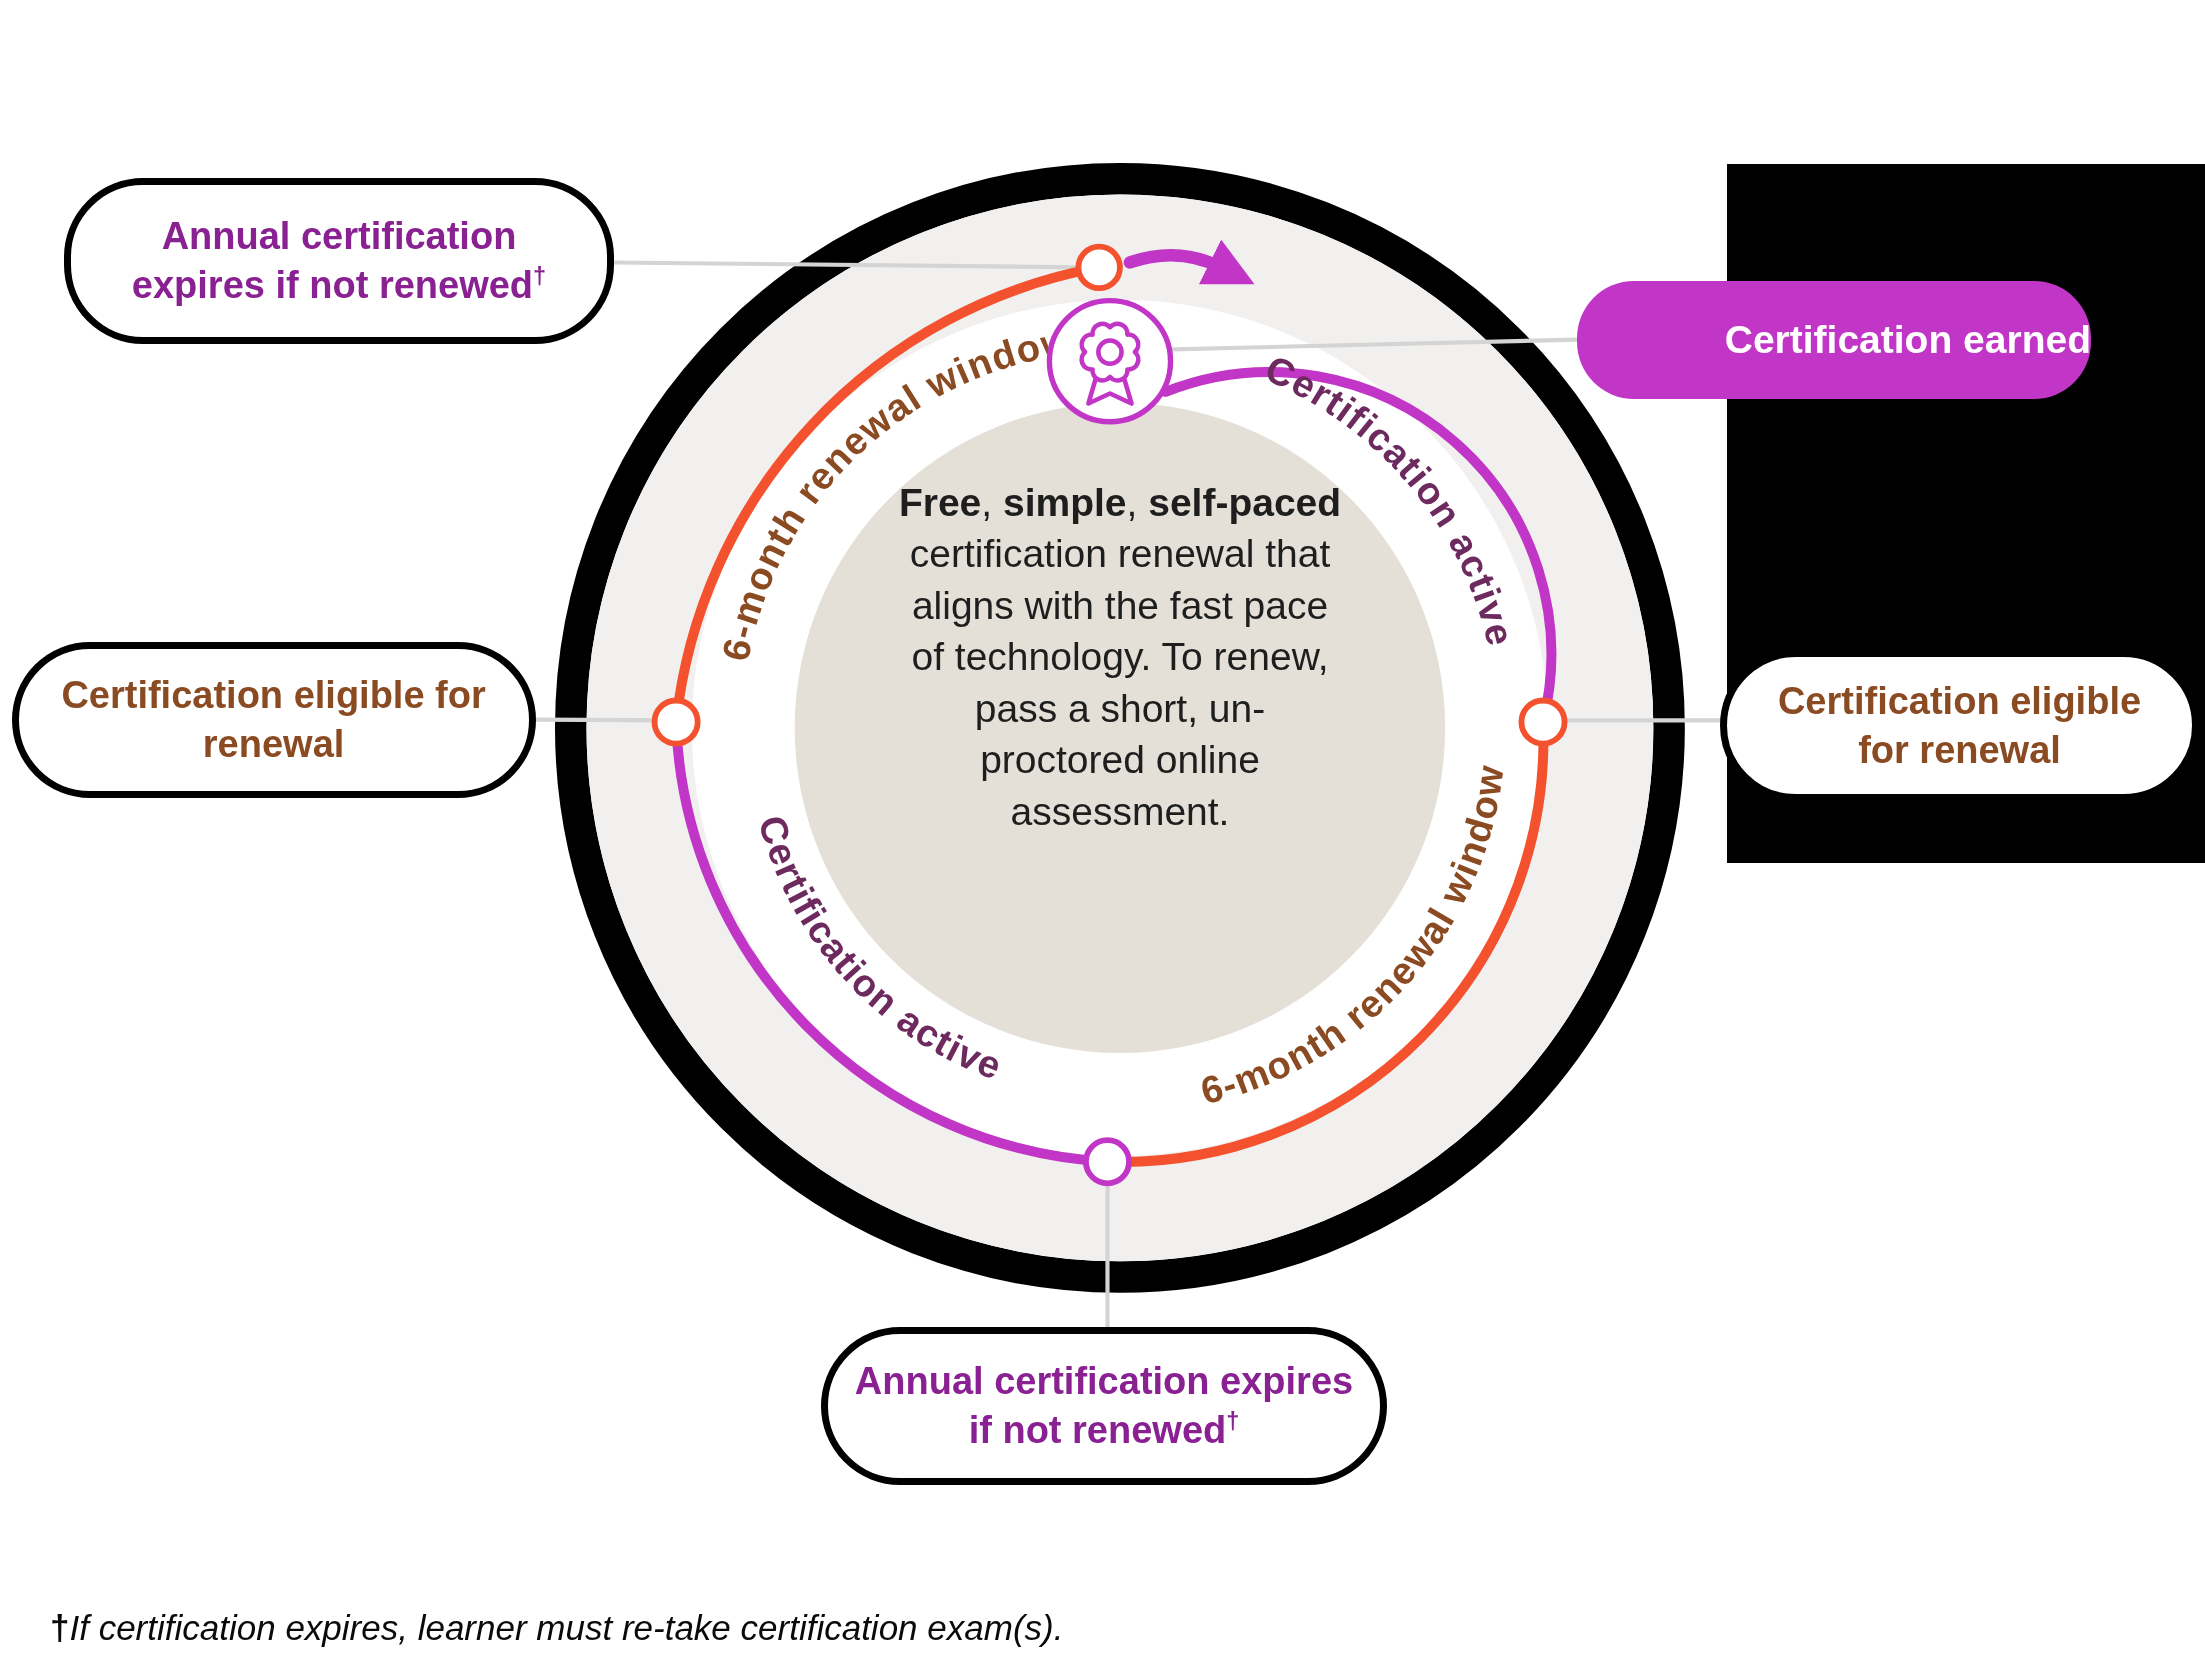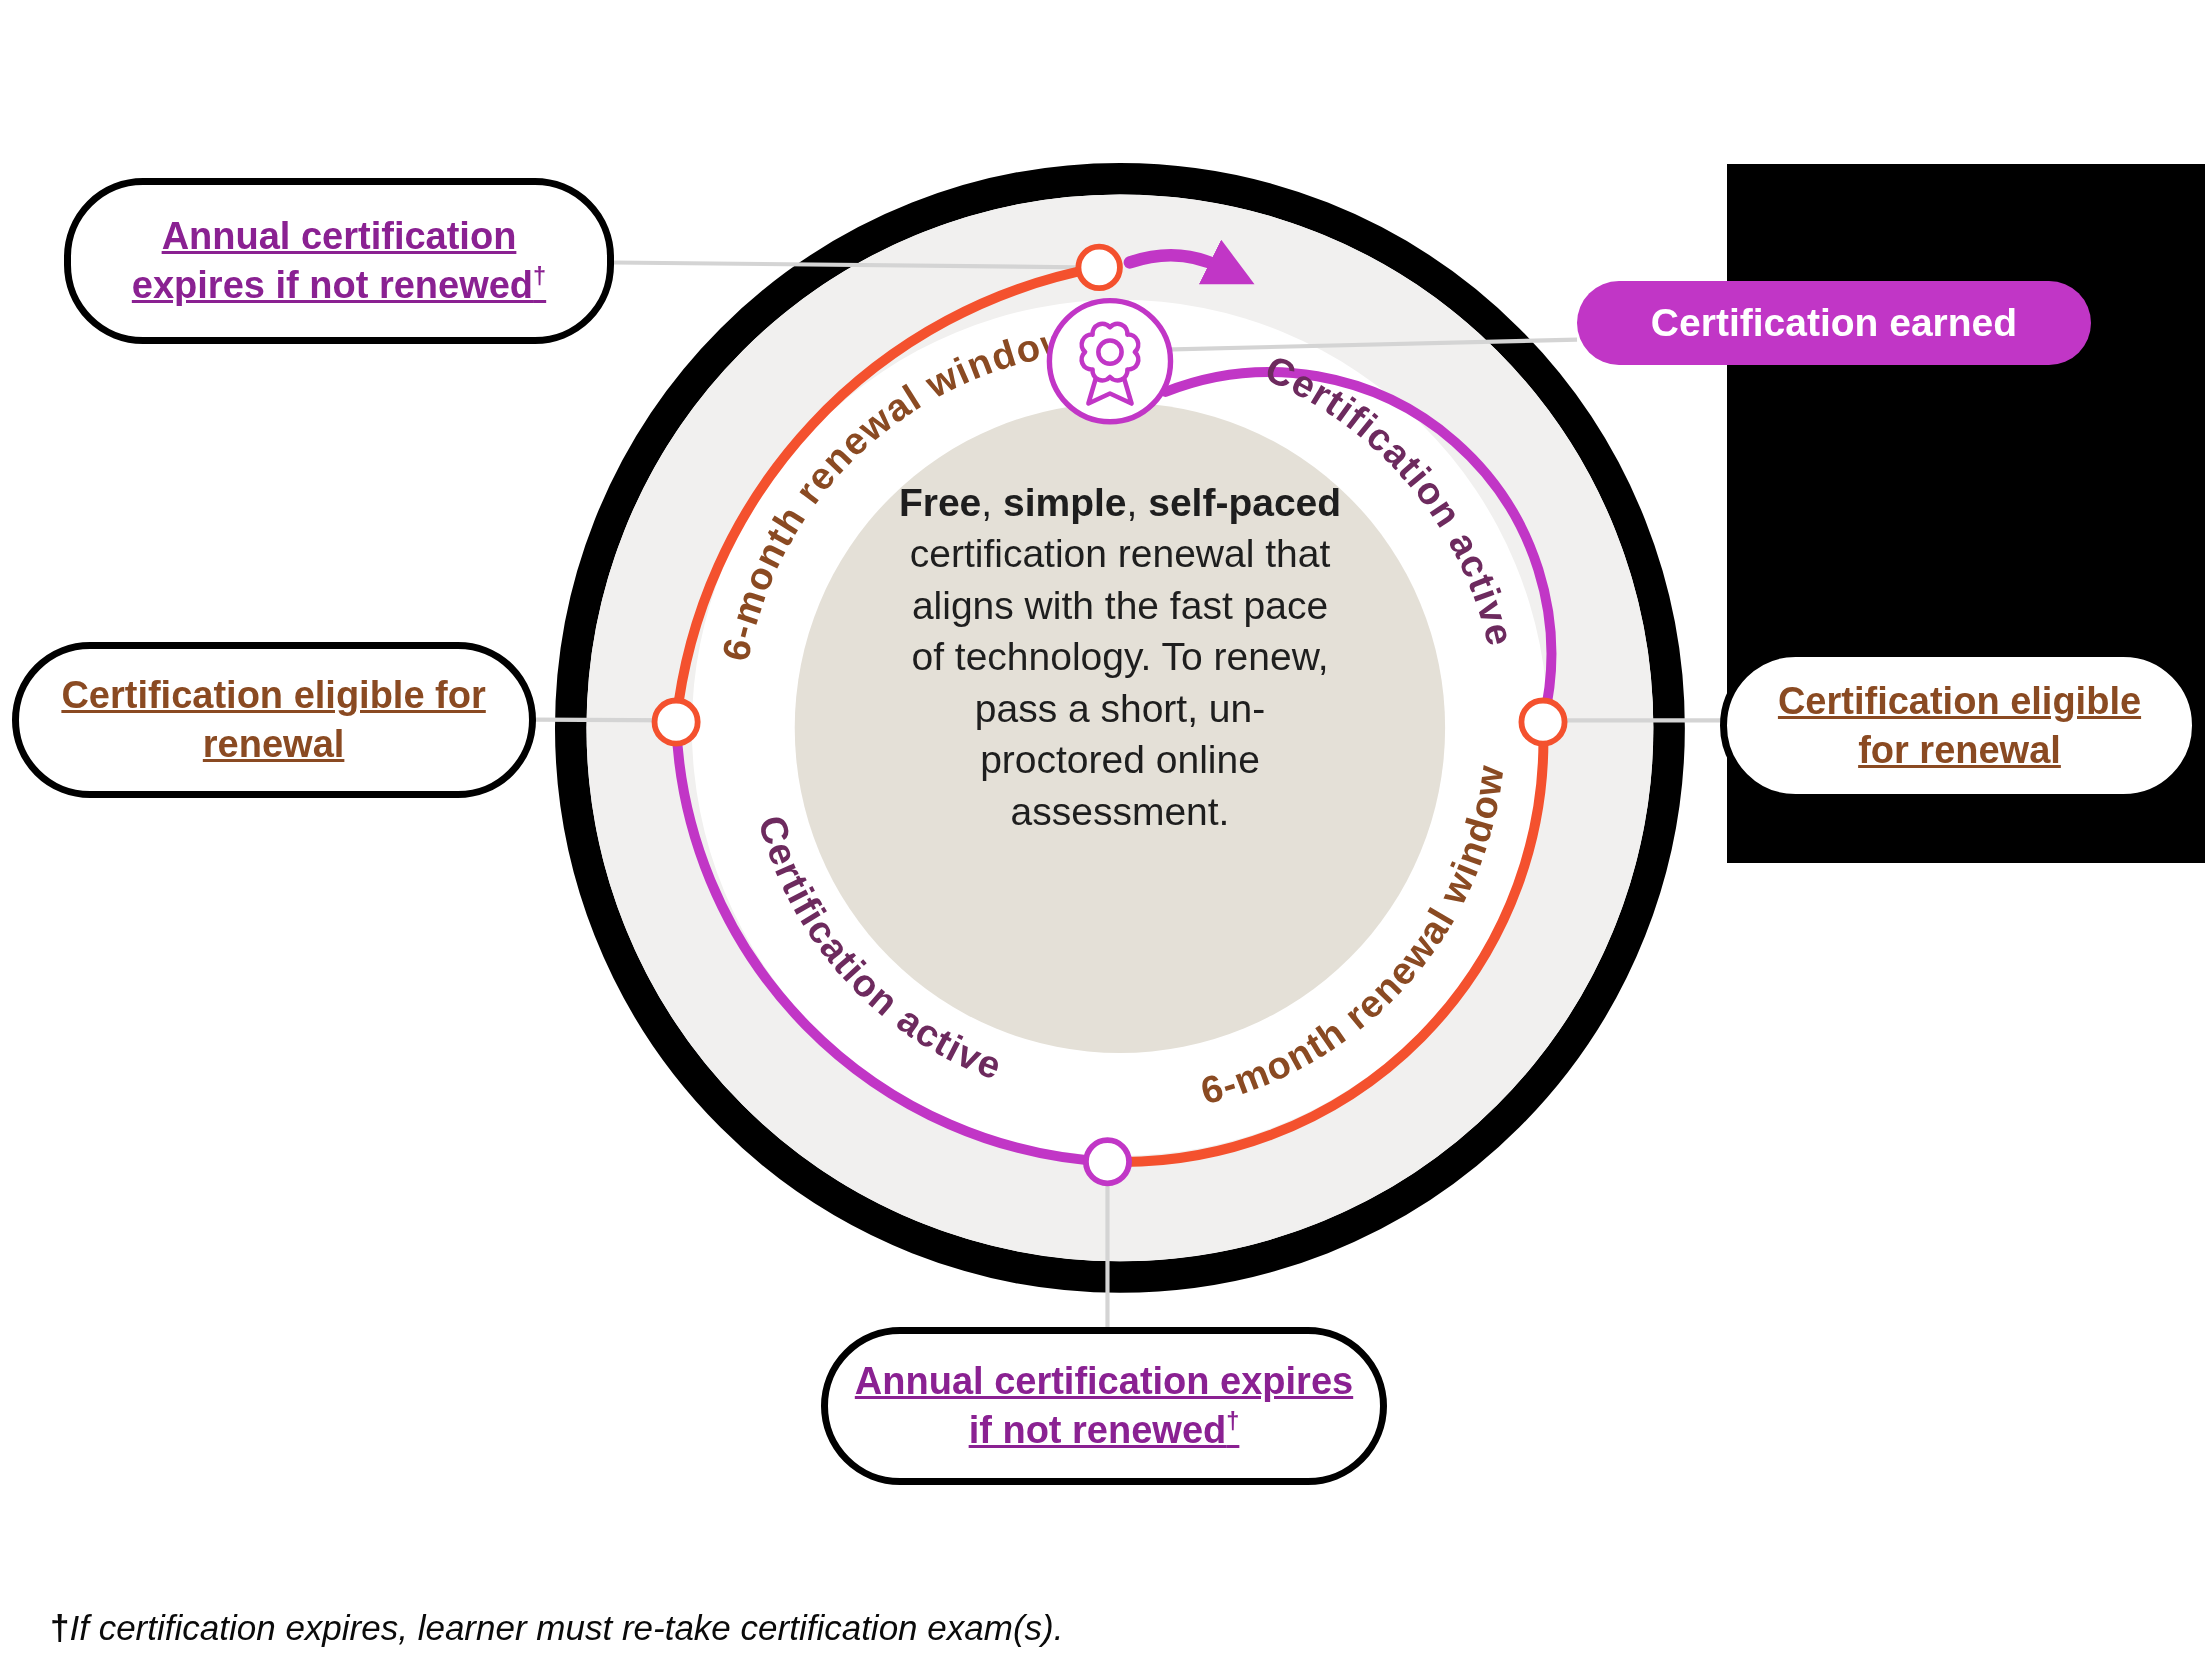--- a/index.html
+++ b/index.html
@@ -31,21 +31,21 @@
   .lbl{font-family:"Liberation Sans",sans-serif;font-weight:700;font-size:46px;letter-spacing:1.5px;}
   .lbl.brown{fill:var(--brown);}
   .lbl.purple{fill:var(--plum);}
   .black-panel{
     position:absolute;left:1727px;top:164px;width:479px;height:699px;
     background:var(--panel-black);
   }
   .callout{
     position:absolute;background:#fff;border:7.5px solid #000;border-radius:79px;
     display:flex;align-items:center;justify-content:center;text-align:center;
-    font-size:38px;font-weight:600;line-height:1.28;box-sizing:border-box;padding:0 25px;text-decoration:underline;
+    font-size:38px;font-weight:600;line-height:1.28;box-sizing:border-box;padding:0 25px;
   }
   .callout.purple{color:var(--callout-purple);}
   .callout.brown{color:var(--brown);text-align:center;}
   .pill{
     position:absolute;background:var(--magenta);color:#fff;border-radius:57px;
     display:flex;align-items:center;justify-content:center;text-align:center;
     font-size:39px;font-weight:600;box-sizing:border-box;
   }
   sup.dag{font-size:0.62em;vertical-align:super;line-height:0;}
   .center-text{
@@ -118,21 +118,21 @@
 </svg>
 
 <div class="black-panel"></div>
 
 <div class="callout purple" style="left:64px;top:178px;width:550px;height:166px;">
   <div>
     <span>Annual certification expires if not renewed</span><sup class="dag">†</sup>
   </div>
 </div>
 
-<div class="pill" style="left:1577px;top:281px;width:514px;height:84px;">
+<div class="pill" style="left:1577px;top:281px;width:514px;height:118px;justify-content:flex-end;">
   <span>Certification earned</span>
 </div>
 
 <div class="callout brown" style="left:11.6px;top:642px;width:524px;height:156px;">
   <div>
     <span>Certification eligible for renewal</span>
   </div>
 </div>
 
 <div class="callout brown" style="left:1720px;top:650px;width:479px;height:151px;">

